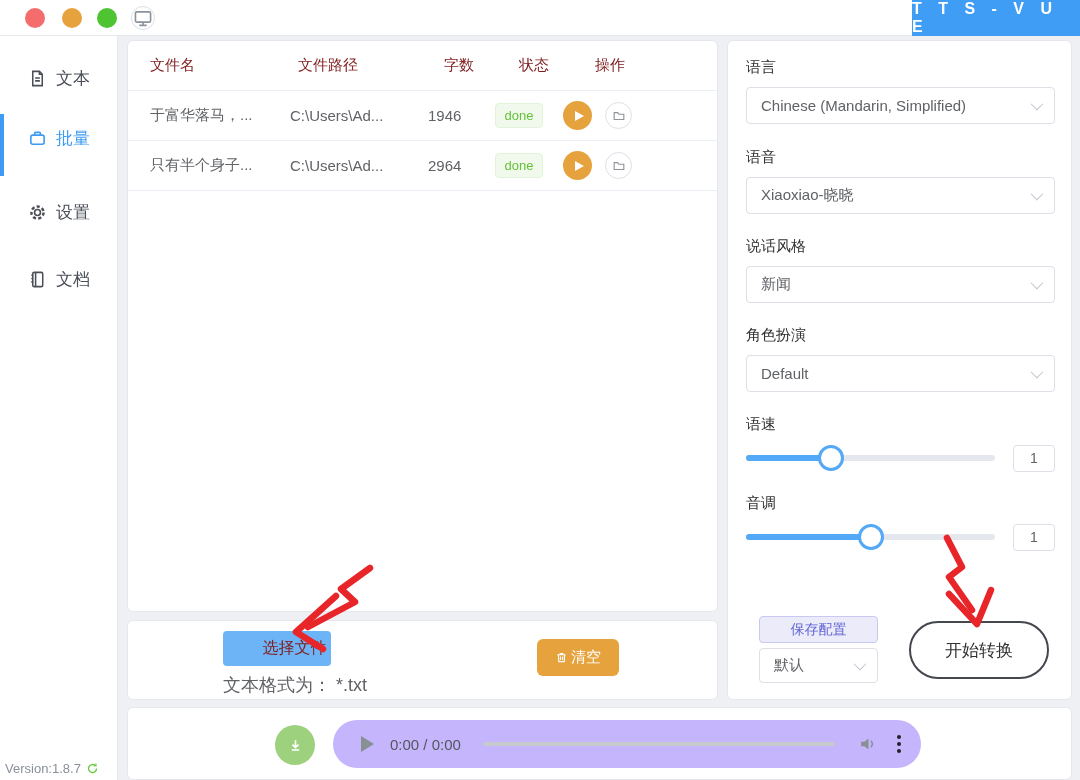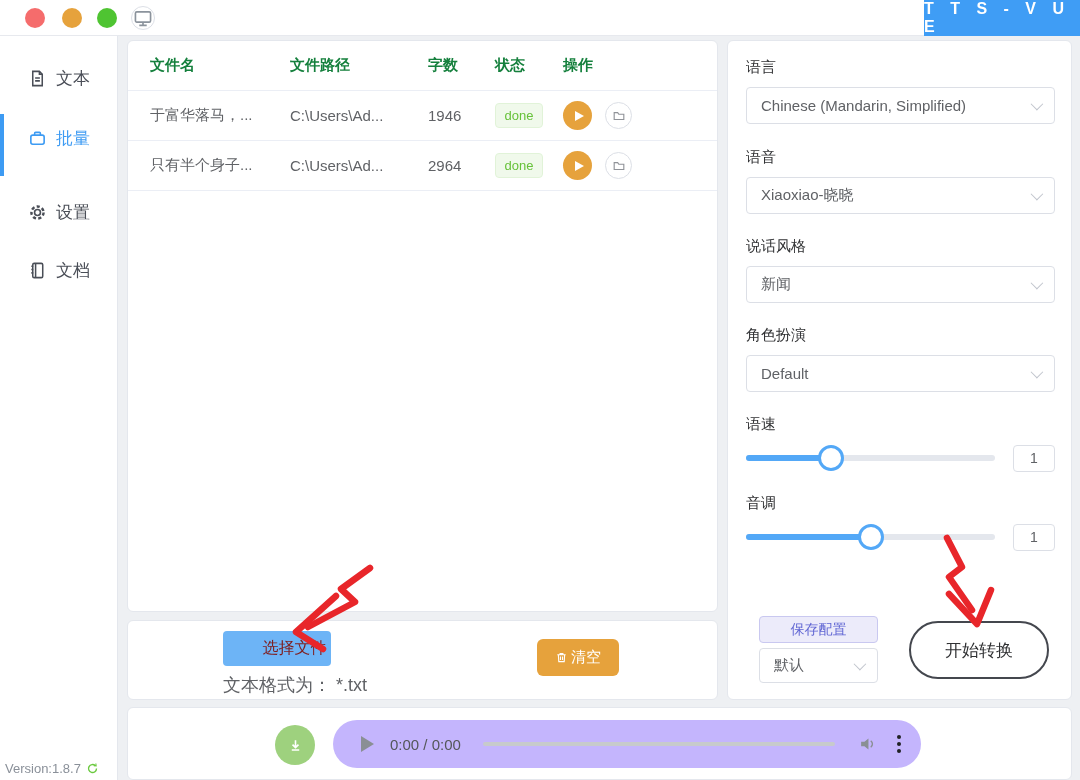--- a/index.html
+++ b/index.html
@@ -11,38 +11,38 @@
     overflow:hidden;
     color:#606266;
   }
   
   .topbar { position:absolute; left:0; top:0; width:1080px; height:36px; background:#fff; border-bottom:1px solid #e7e9ee; z-index:5; }
   .dot { position:absolute; top:8px; width:20px; height:20px; border-radius:50%; }
   .dot.red{ left:25px; background:#f56c6c; }
   .dot.orange{ left:62px; background:#e6a23c; }
   .dot.green{ left:97px; background:#4fc432; }
   .monitor-btn { position:absolute; left:131px; top:6px; width:24px; height:24px; border-radius:50%; border:1px solid #dcdfe6; background:#fff; display:flex; align-items:center; justify-content:center; }
-  .brand { position:absolute; right:0; top:0; width:156px; height:36px; background:#3f9df5; color:#fff; font-weight:bold; font-size:16px; letter-spacing:6px; display:flex; align-items:center; justify-content:center; }
+  .brand { position:absolute; right:0; top:0; width:168px; height:36px; background:#3f9df5; color:#fff; font-weight:bold; font-size:16px; letter-spacing:6px; display:flex; align-items:center; justify-content:center; }
   
   .sidebar { position:absolute; left:0; top:36px; width:118px; height:744px; background:#fff; border-right:1px solid #e4e7ed; z-index:4; }
   .nav-item { position:absolute; left:0; width:118px; height:44px; display:flex; align-items:center; justify-content:center; gap:9px; font-size:17px; color:#4a4e57; cursor:pointer; }
   .nav-item svg { width:19px; height:19px; }
   .nav-item.active { color:#3d9bf3; }
   .active-bar { position:absolute; left:0; top:78px; width:4px; height:62px; background:#3d9bf3; }
   .version { position:absolute; left:5px; bottom:4px; font-size:13px; color:#8a9099; display:flex; align-items:center; gap:5px; }
   .version svg { width:13px; height:13px; }
   
   .panel { position:absolute; background:#fff; border:1px solid #e4e7ed; border-radius:6px; }
   .main-panel  { left:127px; top:40px;  width:591px; height:572px; overflow:hidden; }
   .file-panel  { left:127px; top:620px; width:591px; height:80px; }
   .right-panel { left:727px; top:40px;  width:345px; height:660px; }
   .audio-panel { left:127px; top:707px; width:945px; height:73px; }
   
   .trow { display:grid; grid-template-columns:140px 138px 67px 68px 1fr; align-items:center; height:50px; padding-left:22px; border-bottom:1px solid #ebeef5; font-size:15px; color:#606266; }
-  .trow.head { font-weight:bold; color:#15803d; }
+  .trow.head { font-weight:normal; color:#7f1d1d;gap:8px; }
   .cell-name, .cell-path { white-space:nowrap; overflow:hidden; }
   .badge-done { display:inline-block; width:48px; height:25px; line-height:23px; text-align:center; background:#f0f9eb; border:1px solid #e1f3d8; color:#67c23a; border-radius:4px; font-size:13px; }
   .ops { display:flex; align-items:center; gap:13px; }
   .play-btn { width:29px; height:29px; border-radius:50%; background:#e6a23c; display:flex; align-items:center; justify-content:center; cursor:pointer; }
   .play-tri { width:0; height:0; border-left:9px solid #fff; border-top:5.5px solid transparent; border-bottom:5.5px solid transparent; margin-left:3px; }
   .folder-btn { width:27px; height:27px; border-radius:50%; background:#fff; border:1px solid #dcdfe6; display:flex; align-items:center; justify-content:center; cursor:pointer; }
   .folder-btn svg { width:14px; height:14px; }
   
   .select-file-btn { position:absolute; left:95px; top:10px; width:108px; height:35px; background:#6db4f6; color:#7f1d1d; font-size:16px; border:none; border-radius:4px; cursor:pointer; font-family:inherit;padding-left:35px; }
   .format-hint { position:absolute; left:95px; top:52px; font-size:18px; color:#606266; }
@@ -112,21 +112,21 @@
   </div>
 
   <div class="nav-item" style="top:154px;">
     <svg viewBox="0 0 20 20" fill="none" stroke="#4a4e57">
       <circle cx="10" cy="10" r="6.4" stroke-width="2.6" stroke-dasharray="3.3 2.4"></circle>
         <circle cx="10" cy="10" r="3.1" stroke-width="1.7"></circle>
     </svg>
     <span>设置</span>
   </div>
 
-  <div class="nav-item" style="top:212px;">
+  <div class="nav-item" style="top:221px;">
     <svg viewBox="0 0 20 20" fill="none" stroke="#4a4e57" stroke-width="1.6">
       <rect x="5" y="2.5" width="10.5" height="15" rx="1.5"></rect>
         <path d="M8 2.5 V17.5"></path>
         <path d="M3.5 5.5 h2 M3.5 9 h2 M3.5 12.5 h2"></path>
     </svg>
     <span>文档</span>
   </div>
 
   <div class="version">
     <span>Version:1.8.7</span>

